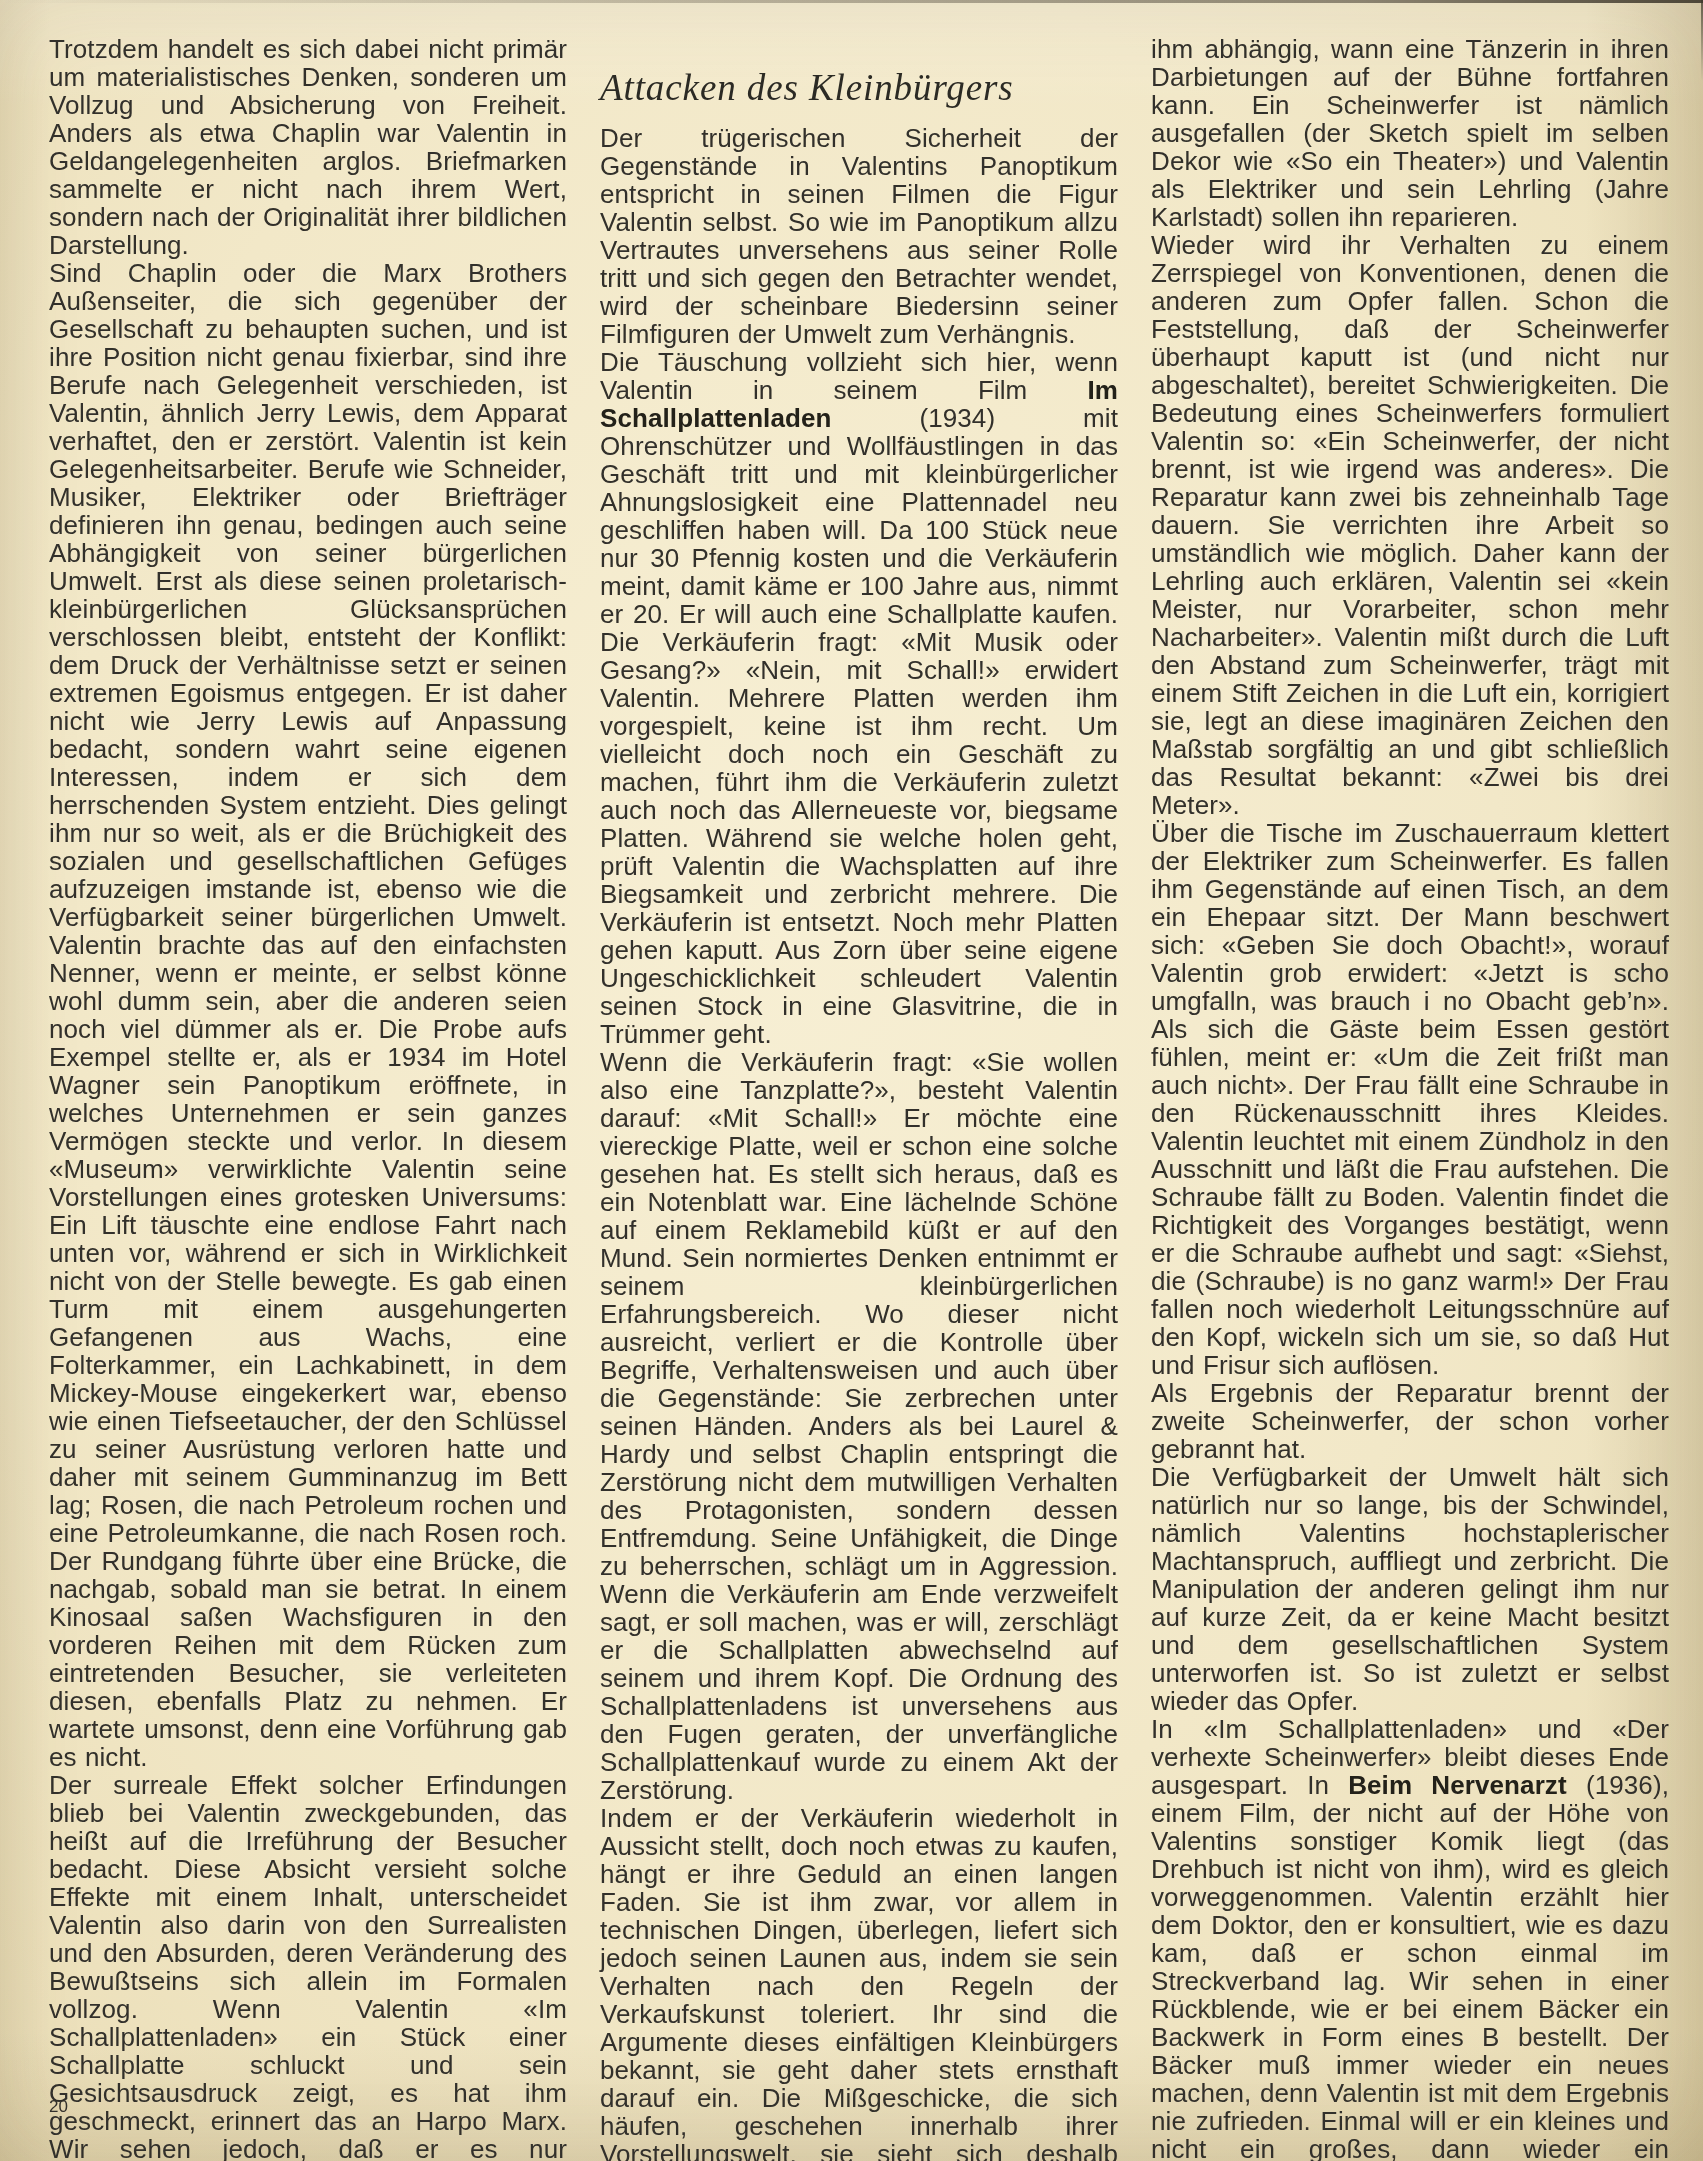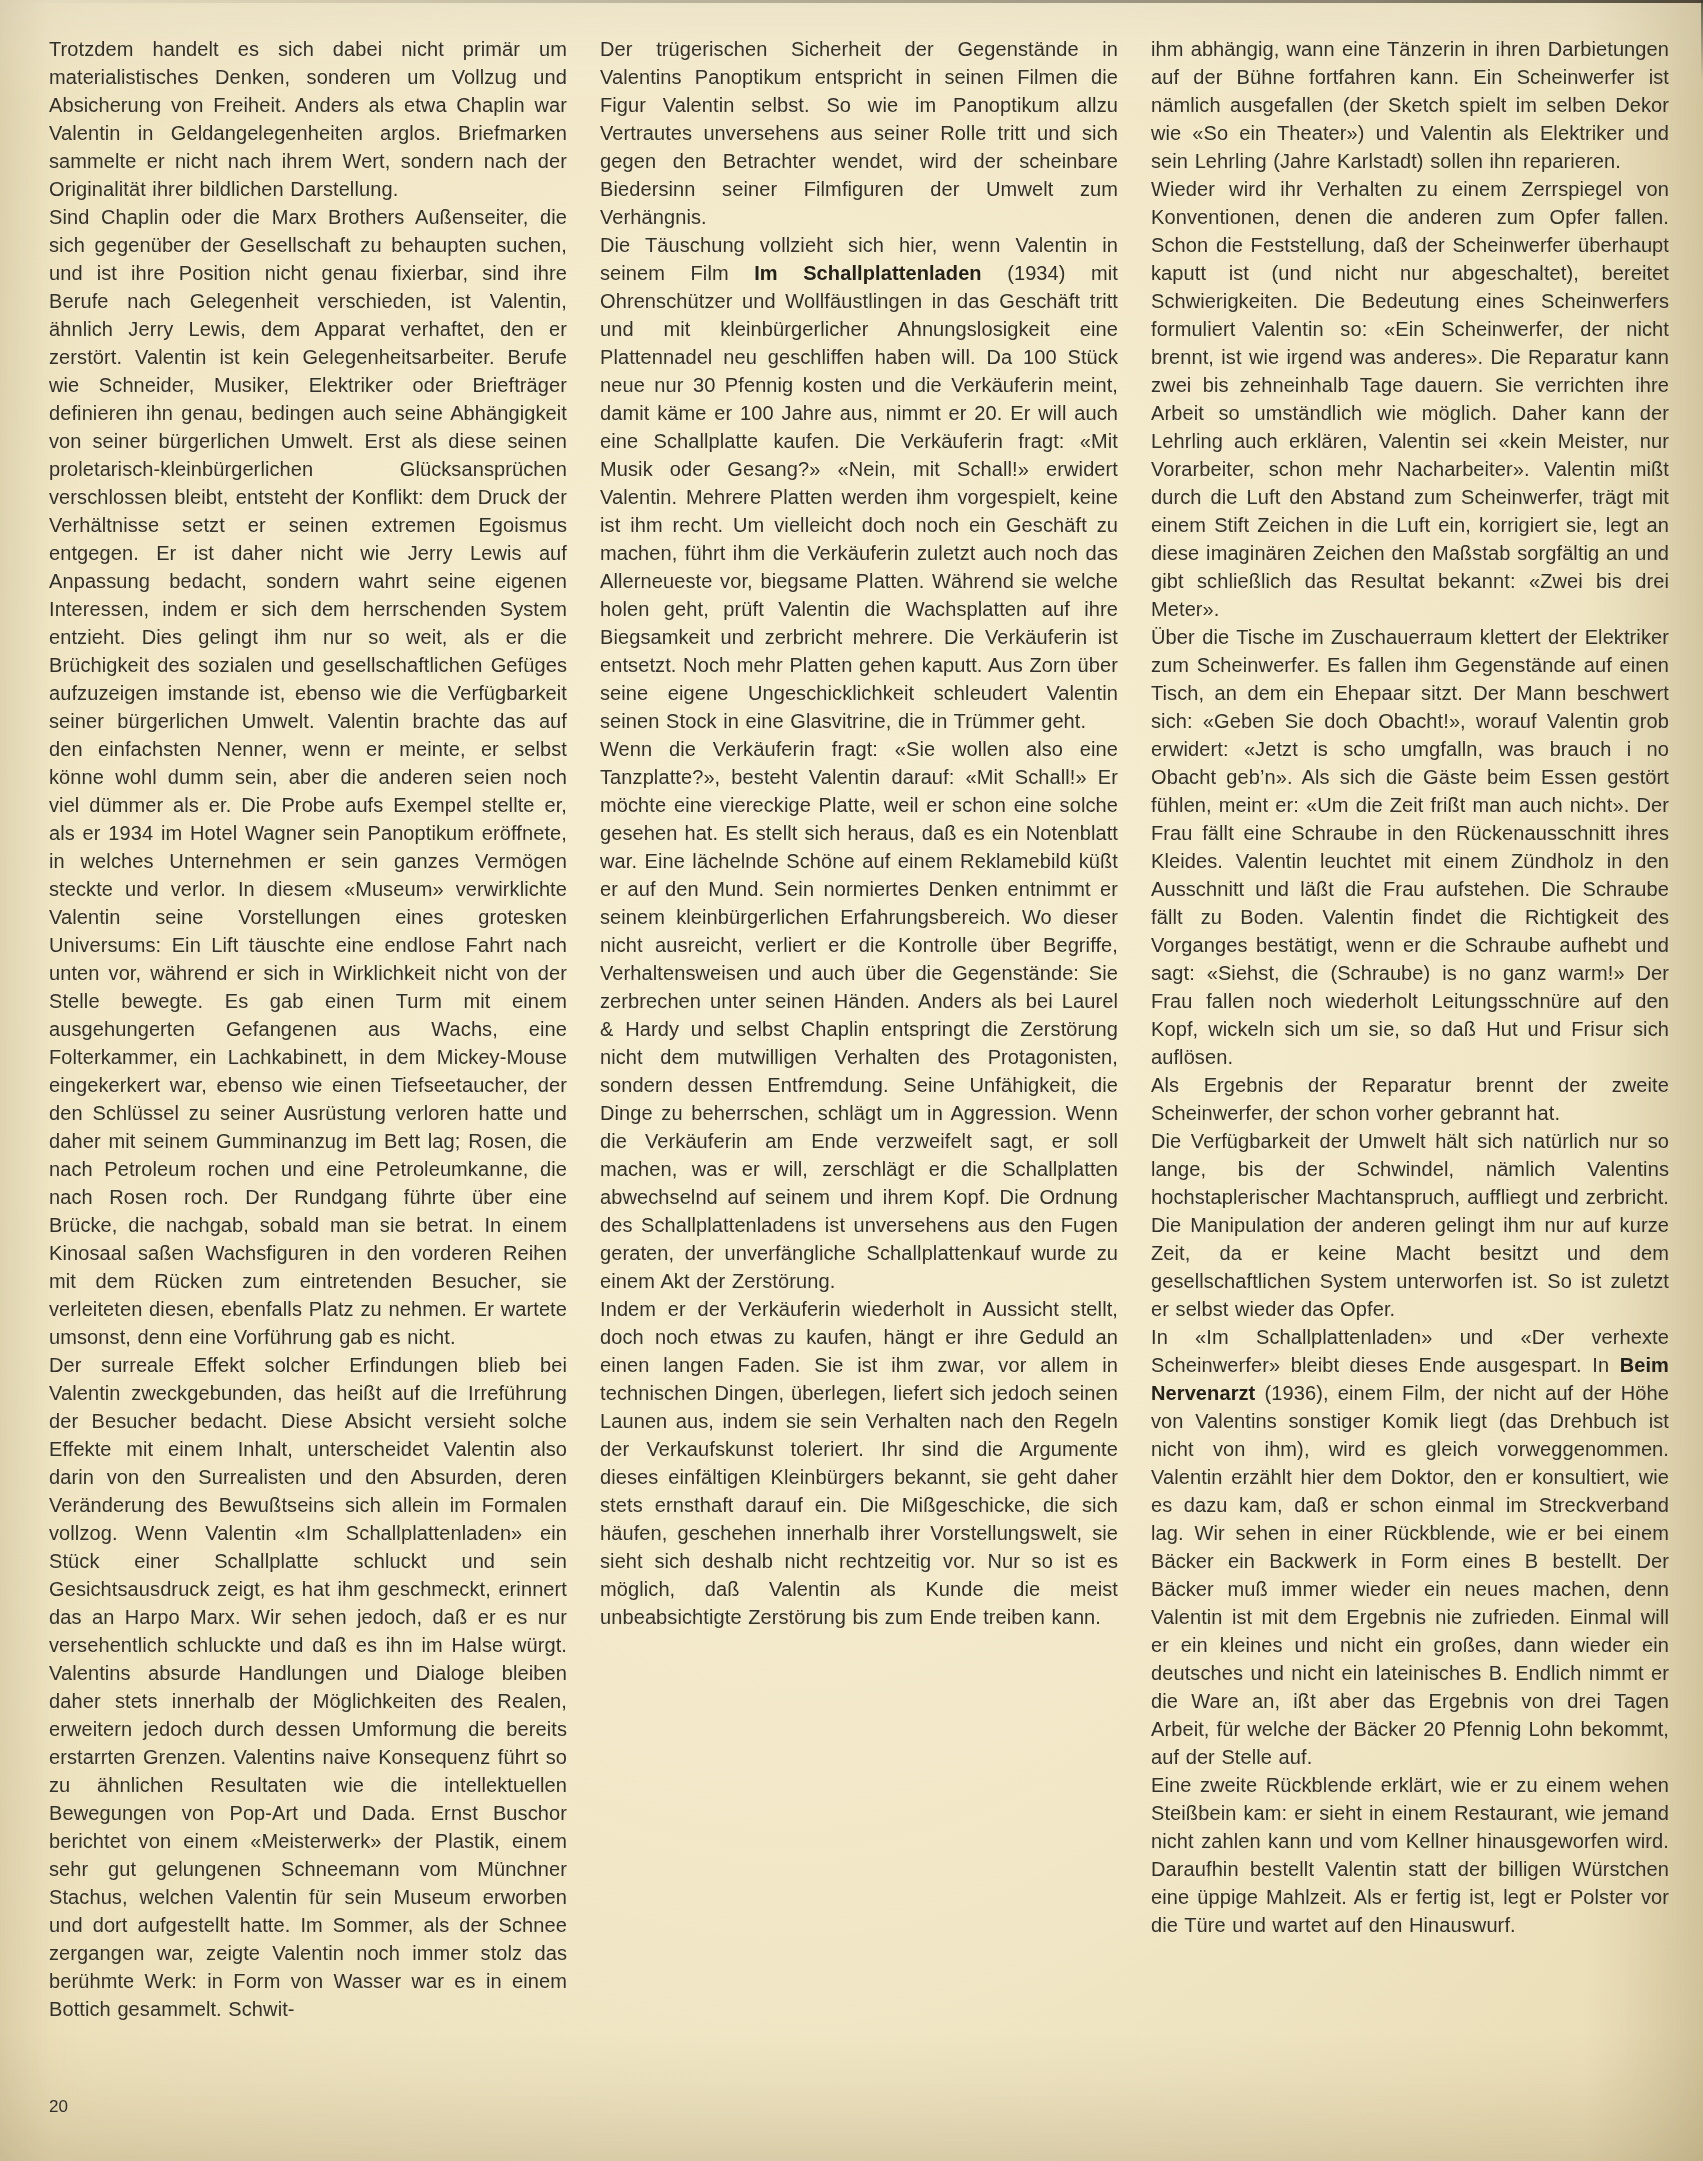--- a/index.html
+++ b/index.html
@@ -38,21 +38,21 @@
     display:flex;
     gap:33px;
   }
   .col{
     flex:0 0 518px;
     width:518px;
   }
   p.body{
     margin:0;
     font-family:"Liberation Sans",sans-serif;
-    font-size:20px;
+    font-size:26px;
     line-height:28px;
     color:var(--ink);
     text-align:justify;
     text-align-last:left;
     word-spacing:0.9px;
     letter-spacing:0.1px;
     hyphens:auto;
     -webkit-hyphens:auto;
   }
   p.body .b{
@@ -86,20 +86,21 @@
   <div class="scan-edge-top"></div>
   <div class="scan-edge-right"></div>
 
   <div class="text-columns">
     <div class="col">
         <p class="body"><span>Trotzdem handelt es sich dabei nicht primär um materialistisches Denken, sonderen um Vollzug und Absicherung von Freiheit. Anders als etwa Chaplin war Valentin in Geldangelegenheiten arglos. Briefmarken sammelte er nicht nach ihrem Wert, sondern nach der Originalität ihrer bildlichen Darstellung.</span></p>
         <p class="body"><span>Sind Chaplin oder die Marx Brothers Außenseiter, die sich gegenüber der Gesellschaft zu behaupten suchen, und ist ihre Position nicht genau fixierbar, sind ihre Berufe nach Gelegenheit verschieden, ist Valentin, ähnlich Jerry Lewis, dem Apparat verhaftet, den er zerstört. Valentin ist kein Gelegenheitsarbeiter. Berufe wie Schneider, Musiker, Elektriker oder Briefträger definieren ihn genau, bedingen auch seine Abhängigkeit von seiner bürgerlichen Umwelt. Erst als diese seinen proletarisch-kleinbürgerlichen Glücksansprüchen verschlossen bleibt, entsteht der Konflikt: dem Druck der Verhältnisse setzt er seinen extremen Egoismus entgegen. Er ist daher nicht wie Jerry Lewis auf Anpassung bedacht, sondern wahrt seine eigenen Interessen, indem er sich dem herrschenden System entzieht. Dies gelingt ihm nur so weit, als er die Brüchigkeit des sozialen und gesellschaftlichen Gefüges aufzuzeigen imstande ist, ebenso wie die Verfügbarkeit seiner bürgerlichen Umwelt. Valentin brachte das auf den einfachsten Nenner, wenn er meinte, er selbst könne wohl dumm sein, aber die anderen seien noch viel dümmer als er. Die Probe aufs Exempel stellte er, als er 1934 im Hotel Wagner sein Panoptikum eröffnete, in welches Unternehmen er sein ganzes Vermögen steckte und verlor. In diesem «Museum» verwirklichte Valentin seine Vorstellungen eines grotesken Universums: Ein Lift täuschte eine endlose Fahrt nach unten vor, während er sich in Wirklichkeit nicht von der Stelle bewegte. Es gab einen Turm mit einem ausgehungerten Gefangenen aus Wachs, eine Folterkammer, ein Lachkabinett, in dem Mickey-Mouse eingekerkert war, ebenso wie einen Tiefseetaucher, der den Schlüssel zu seiner Ausrüstung verloren hatte und daher mit seinem Gumminanzug im Bett lag; Rosen, die nach Petroleum rochen und eine Petroleumkanne, die nach Rosen roch. Der Rundgang führte über eine Brücke, die nachgab, sobald man sie betrat. In einem Kinosaal saßen Wachsfiguren in den vorderen Reihen mit dem Rücken zum eintretenden Besucher, sie verleiteten diesen, ebenfalls Platz zu nehmen. Er wartete umsonst, denn eine Vorführung gab es nicht.</span></p>
         <p class="body"><span>Der surreale Effekt solcher Erfindungen blieb bei Valentin zweckgebunden, das heißt auf die Irreführung der Besucher bedacht. Diese Absicht versieht solche Effekte mit einem Inhalt, unterscheidet Valentin also darin von den Surrealisten und den Absurden, deren Veränderung des Bewußtseins sich allein im Formalen vollzog. Wenn Valentin «Im Schallplattenladen» ein Stück einer Schallplatte schluckt und sein Gesichtsausdruck zeigt, es hat ihm geschmeckt, erinnert das an Harpo Marx. Wir sehen jedoch, daß er es nur versehentlich schluckte und daß es ihn im Halse würgt. Valentins absurde Handlungen und Dialoge bleiben daher stets innerhalb der Möglichkeiten des Realen, erweitern jedoch durch dessen Umformung die bereits erstarrten Grenzen. Valentins naive Konsequenz führt so zu ähnlichen Resultaten wie die intellektuellen Bewegungen von Pop-Art und Dada. Ernst Buschor berichtet von einem «Meisterwerk» der Plastik, einem sehr gut gelungenen Schneemann vom Münchner Stachus, welchen Valentin für sein Museum erworben und dort aufgestellt hatte. Im Sommer, als der Schnee zergangen war, zeigte Valentin noch immer stolz das berühmte Werk: in Form von Wasser war es in einem Bottich gesammelt. Schwit-</span></p>
       </div>
     <div class="col">
+        <h2 class="heading"><span>Attacken des Kleinbürgers</span></h2>
         <p class="body"><span>Der trügerischen Sicherheit der Gegenstände in Valentins Panoptikum entspricht in seinen Filmen die Figur Valentin selbst. So wie im Panoptikum allzu Vertrautes unversehens aus seiner Rolle tritt und sich gegen den Betrachter wendet, wird der scheinbare Biedersinn seiner Filmfiguren der Umwelt zum Verhängnis.</span></p>
         <p class="body"><span>Die Täuschung vollzieht sich hier, wenn Valentin in seinem Film </span><span class="b">Im Schallplattenladen</span><span> (1934) mit Ohrenschützer und Wollfäustlingen in das Geschäft tritt und mit kleinbürgerlicher Ahnungslosigkeit eine Plattennadel neu geschliffen haben will. Da 100 Stück neue nur 30 Pfennig kosten und die Verkäuferin meint, damit käme er 100 Jahre aus, nimmt er 20. Er will auch eine Schallplatte kaufen. Die Verkäuferin fragt: «Mit Musik oder Gesang?» «Nein, mit Schall!» erwidert Valentin. Mehrere Platten werden ihm vorgespielt, keine ist ihm recht. Um vielleicht doch noch ein Geschäft zu machen, führt ihm die Verkäuferin zuletzt auch noch das Allerneueste vor, biegsame Platten. Während sie welche holen geht, prüft Valentin die Wachsplatten auf ihre Biegsamkeit und zerbricht mehrere. Die Verkäuferin ist entsetzt. Noch mehr Platten gehen kaputt. Aus Zorn über seine eigene Ungeschicklichkeit schleudert Valentin seinen Stock in eine Glasvitrine, die in Trümmer geht.</span></p>
         <p class="body"><span>Wenn die Verkäuferin fragt: «Sie wollen also eine Tanzplatte?», besteht Valentin darauf: «Mit Schall!» Er möchte eine viereckige Platte, weil er schon eine solche gesehen hat. Es stellt sich heraus, daß es ein Notenblatt war. Eine lächelnde Schöne auf einem Reklamebild küßt er auf den Mund. Sein normiertes Denken entnimmt er seinem kleinbürgerlichen Erfahrungsbereich. Wo dieser nicht ausreicht, verliert er die Kontrolle über Begriffe, Verhaltensweisen und auch über die Gegenstände: Sie zerbrechen unter seinen Händen. Anders als bei Laurel &amp; Hardy und selbst Chaplin entspringt die Zerstörung nicht dem mutwilligen Verhalten des Protagonisten, sondern dessen Entfremdung. Seine Unfähigkeit, die Dinge zu beherrschen, schlägt um in Aggression. Wenn die Verkäuferin am Ende verzweifelt sagt, er soll machen, was er will, zerschlägt er die Schallplatten abwechselnd auf seinem und ihrem Kopf. Die Ordnung des Schallplattenladens ist unversehens aus den Fugen geraten, der unverfängliche Schallplattenkauf wurde zu einem Akt der Zerstörung.</span></p>
         <p class="body"><span>Indem er der Verkäuferin wiederholt in Aussicht stellt, doch noch etwas zu kaufen, hängt er ihre Geduld an einen langen Faden. Sie ist ihm zwar, vor allem in technischen Dingen, überlegen, liefert sich jedoch seinen Launen aus, indem sie sein Verhalten nach den Regeln der Verkaufskunst toleriert. Ihr sind die Argumente dieses einfältigen Kleinbürgers bekannt, sie geht daher stets ernsthaft darauf ein. Die Mißgeschicke, die sich häufen, geschehen innerhalb ihrer Vorstellungswelt, sie sieht sich deshalb nicht rechtzeitig vor. Nur so ist es möglich, daß Valentin als Kunde die meist unbeabsichtigte Zerstörung bis zum Ende treiben kann.</span></p>
       </div>
     <div class="col">
         <p class="body"><span>ihm abhängig, wann eine Tänzerin in ihren Darbietungen auf der Bühne fortfahren kann. Ein Scheinwerfer ist nämlich ausgefallen (der Sketch spielt im selben Dekor wie «So ein Theater») und Valentin als Elektriker und sein Lehrling (Jahre Karlstadt) sollen ihn reparieren.</span></p>
         <p class="body"><span>Wieder wird ihr Verhalten zu einem Zerrspiegel von Konventionen, denen die anderen zum Opfer fallen. Schon die Feststellung, daß der Scheinwerfer überhaupt kaputt ist (und nicht nur abgeschaltet), bereitet Schwierigkeiten. Die Bedeutung eines Scheinwerfers formuliert Valentin so: «Ein Scheinwerfer, der nicht brennt, ist wie irgend was anderes». Die Reparatur kann zwei bis zehneinhalb Tage dauern. Sie verrichten ihre Arbeit so umständlich wie möglich. Daher kann der Lehrling auch erklären, Valentin sei «kein Meister, nur Vorarbeiter, schon mehr Nacharbeiter». Valentin mißt durch die Luft den Abstand zum Scheinwerfer, trägt mit einem Stift Zeichen in die Luft ein, korrigiert sie, legt an diese imaginären Zeichen den Maßstab sorgfältig an und gibt schließlich das Resultat bekannt: «Zwei bis drei Meter».</span></p>
         <p class="body"><span>Über die Tische im Zuschauerraum klettert der Elektriker zum Scheinwerfer. Es fallen ihm Gegenstände auf einen Tisch, an dem ein Ehepaar sitzt. Der Mann beschwert sich: «Geben Sie doch Obacht!», worauf Valentin grob erwidert: «Jetzt is scho umgfalln, was brauch i no Obacht geb’n». Als sich die Gäste beim Essen gestört fühlen, meint er: «Um die Zeit frißt man auch nicht». Der Frau fällt eine Schraube in den Rückenausschnitt ihres Kleides. Valentin leuchtet mit einem Zündholz in den Ausschnitt und läßt die Frau aufstehen. Die Schraube fällt zu Boden. Valentin findet die Richtigkeit des Vorganges bestätigt, wenn er die Schraube aufhebt und sagt: «Siehst, die (Schraube) is no ganz warm!» Der Frau fallen noch wiederholt Leitungsschnüre auf den Kopf, wickeln sich um sie, so daß Hut und Frisur sich auflösen.</span></p>
         <p class="body"><span>Als Ergebnis der Reparatur brennt der zweite Scheinwerfer, der schon vorher gebrannt hat.</span></p>

